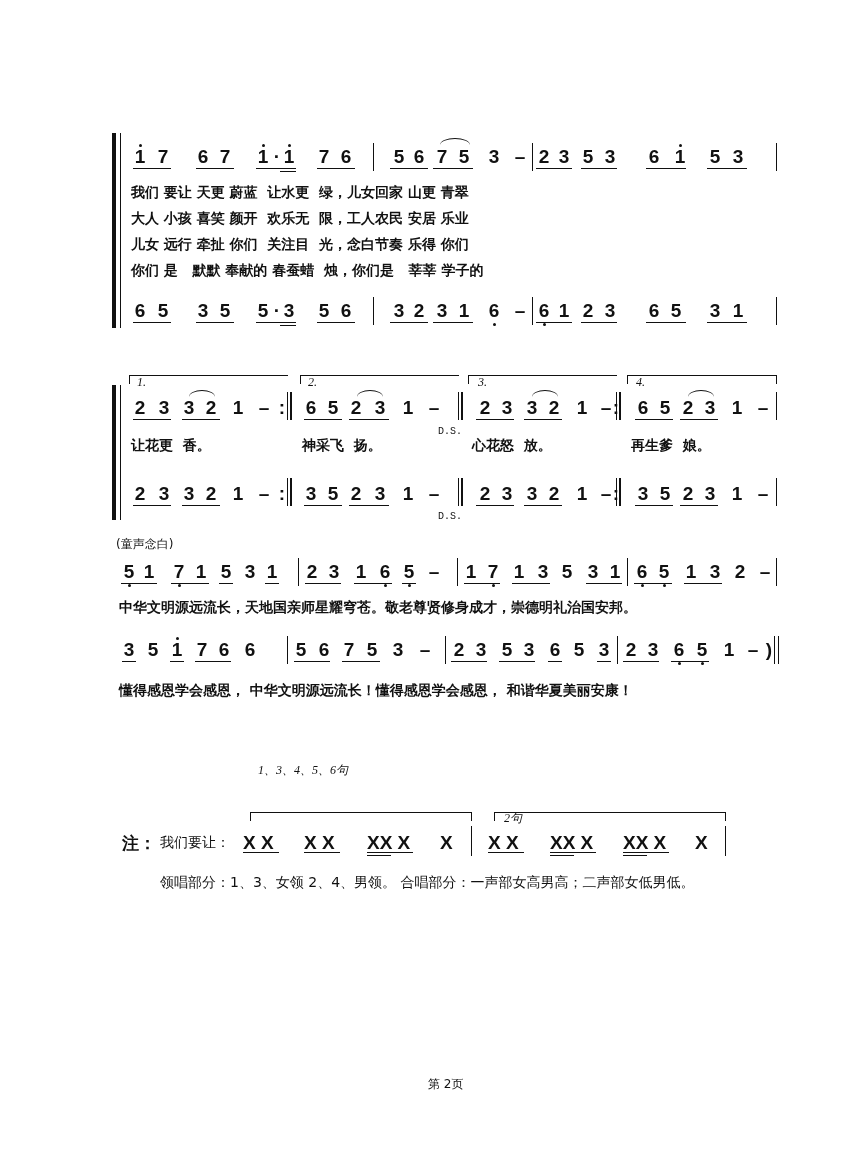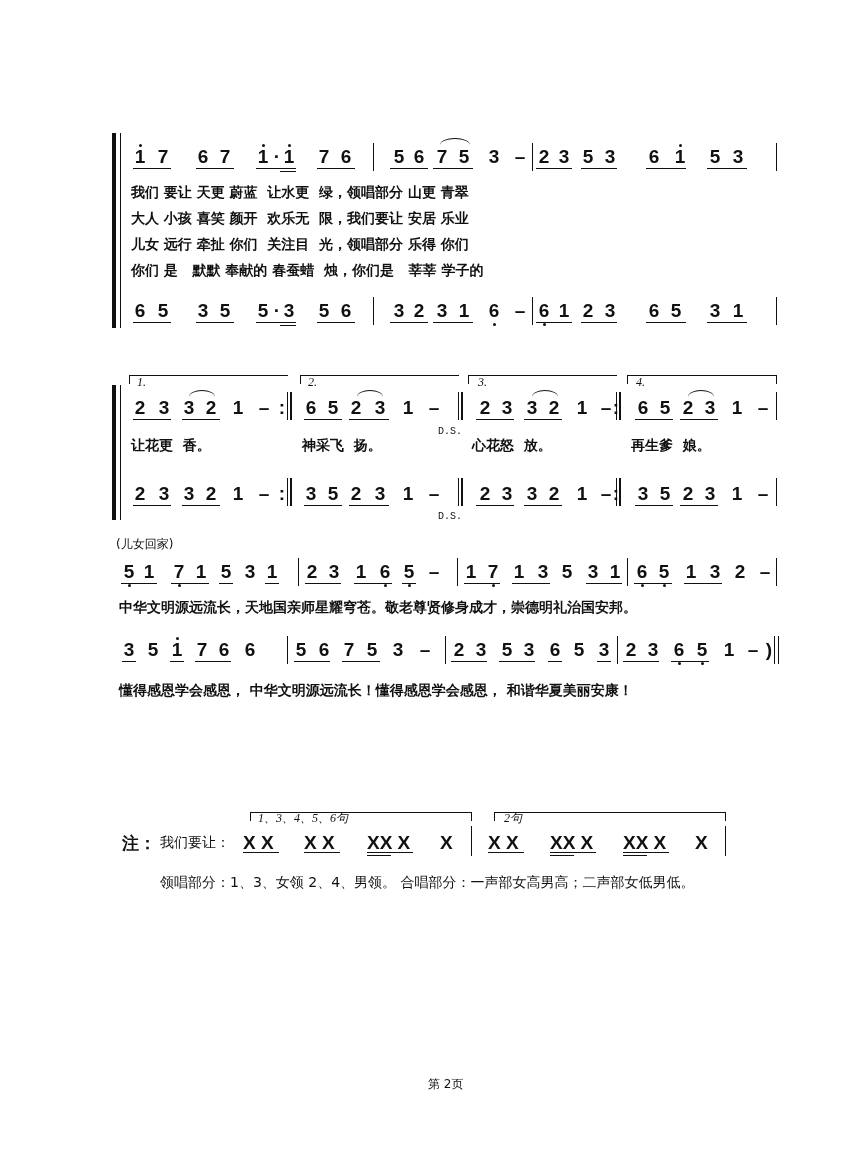--- a/index.html
+++ b/index.html
@@ -76,23 +76,23 @@
     <span class="dot-above" style="left:679px;top:144px;"></span>
     <div class="ul" style="left:646px;top:168px;width:40px;"></div>
 
     <span class="note" style="left:708px;top:147px;">5</span>
     <span class="note" style="left:731px;top:147px;">3</span>
     <div class="ul" style="left:707px;top:168px;width:40px;"></div>
 
     <div class="bar" style="left:776px;top:143px;height:28px;"></div>
   </div>
 
-  <div class="lyric" style="left:131px;top:183px;">我们 要让 天更 蔚蓝  让水更  绿，领唱部分 山更 青翠</div>
-  <div class="lyric" style="left:131px;top:209px;">大人 小孩 喜笑 颜开  欢乐无  限，我们要让 安居 乐业</div>
-  <div class="lyric" style="left:131px;top:235px;">儿女 远行 牵扯 你们  关注目  光，领唱部分 乐得 你们</div>
+  <div class="lyric" style="left:131px;top:183px;">我们 要让 天更 蔚蓝  让水更  绿，儿女回家 山更 青翠</div>
+  <div class="lyric" style="left:131px;top:209px;">大人 小孩 喜笑 颜开  欢乐无  限，工人农民 安居 乐业</div>
+  <div class="lyric" style="left:131px;top:235px;">儿女 远行 牵扯 你们  关注目  光，念白节奏 乐得 你们</div>
   <div class="lyric" style="left:131px;top:261px;">你们 是   默默 奉献的 春蚕蜡  烛，你们是   莘莘 学子的</div>
 
   <div>
     <span class="note" style="left:133px;top:301px;">6</span>
     <span class="note" style="left:156px;top:301px;">5</span>
     <div class="ul" style="left:133px;top:322px;width:38px;"></div>
     <span class="note" style="left:196px;top:301px;">3</span>
     <span class="note" style="left:218px;top:301px;">5</span>
     <div class="ul" style="left:196px;top:322px;width:38px;"></div>
     <span class="note" style="left:256px;top:301px;">5</span>
@@ -247,21 +247,21 @@
     <span class="note" style="left:703px;top:484px;">3</span>
   <div class="ul" style="left:680px;top:505px;width:38px;"></div>
   <span class="note" style="left:730px;top:484px;">1</span>
     <span class="note" style="left:756px;top:484px;">–</span>
   <div class="bar" style="left:776px;top:478px;height:28px;"></div>
 
   <span class="ds" style="left:438px;top:511px;">D.S.</span>
 </div>
 
 <div>
-  <span class="small" style="left:116px;top:536px;font-size:12px;">(儿女回家)</span>
+  <span class="small" style="left:116px;top:536px;font-size:12px;">(童声念白)</span>
 
   <span class="note" style="left:122px;top:562px;">5</span>
     <span class="dot-above" style="left:128px;top:584px;"></span>
   <span class="note" style="left:142px;top:562px;">1</span>
   <div class="ul" style="left:121px;top:583px;width:36px;"></div>
   <span class="note" style="left:172px;top:562px;">7</span>
     <span class="dot-above" style="left:178px;top:584px;"></span>
   <span class="note" style="left:194px;top:562px;">1</span>
   <div class="ul" style="left:171px;top:583px;width:38px;"></div>
   <span class="note" style="left:219px;top:562px;">5</span>
@@ -358,21 +358,21 @@
   <span class="note" style="left:746px;top:640px;">–</span>
   <span class="note" style="left:762px;top:640px;">)</span>
   <div class="bar" style="left:774px;top:636px;height:28px;"></div>
   <div class="bar" style="left:778px;top:636px;height:28px;"></div>
 
   <span class="lyric" style="left:119px;top:681px;font-size:14px;">懂得感恩学会感恩， 中华文明源远流长！懂得感恩学会感恩， 和谐华夏美丽安康！</span>
 </div>
 
 <div>
   <div class="volta volta-r" style="left:250px;top:812px;width:220px;height:8px;"></div>
-  <span class="volta-label" style="left:258px;top:810px;">1、3、4、5、6句</span>
+  <span class="volta-label" style="left:258px;top:762px;">1、3、4、5、6句</span>
   <div class="volta volta-r" style="left:494px;top:812px;width:230px;height:8px;"></div>
   <span class="volta-label" style="left:504px;top:810px;">2句</span>
 
   <span class="small" style="left:122px;top:832px;font-size:17px;font-weight:bold;">注：</span>
   <span class="small" style="left:160px;top:834px;font-size:14px;">我们要让：</span>
 
   <div>
     <span class="note" style="left:243px;top:833px;width:auto;">X X</span>
     <div class="ul" style="left:243px;top:852px;width:36px;"></div>
     <span class="note" style="left:304px;top:833px;width:auto;">X X</span>

